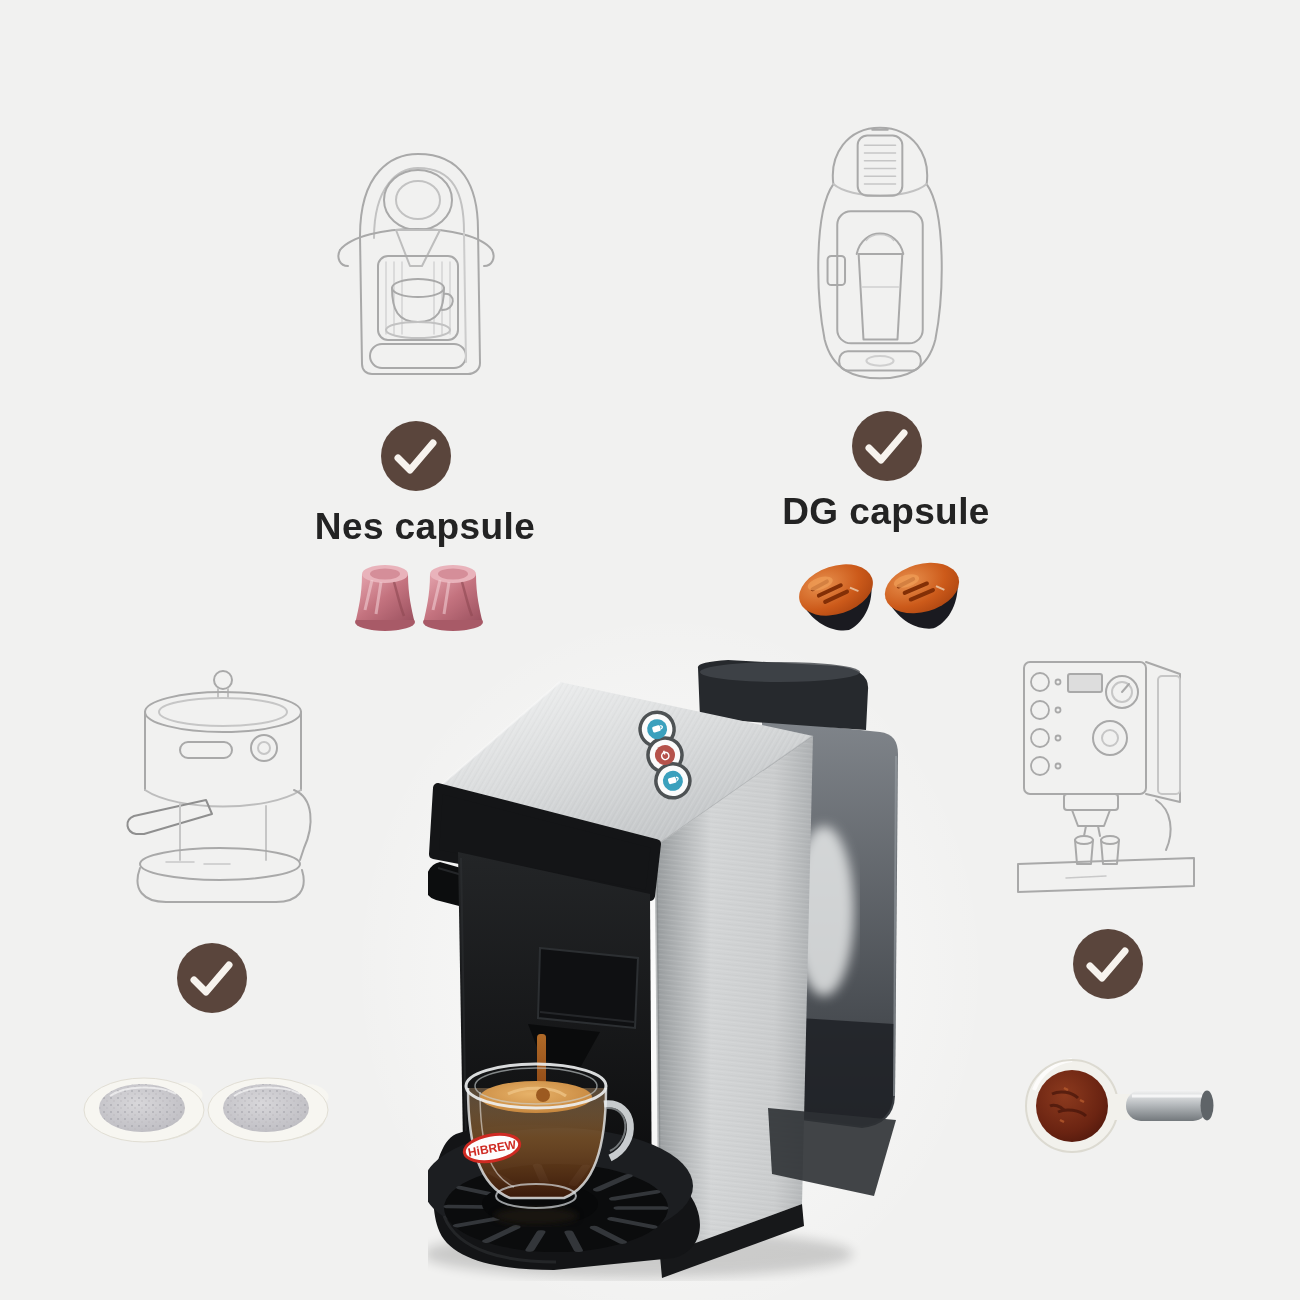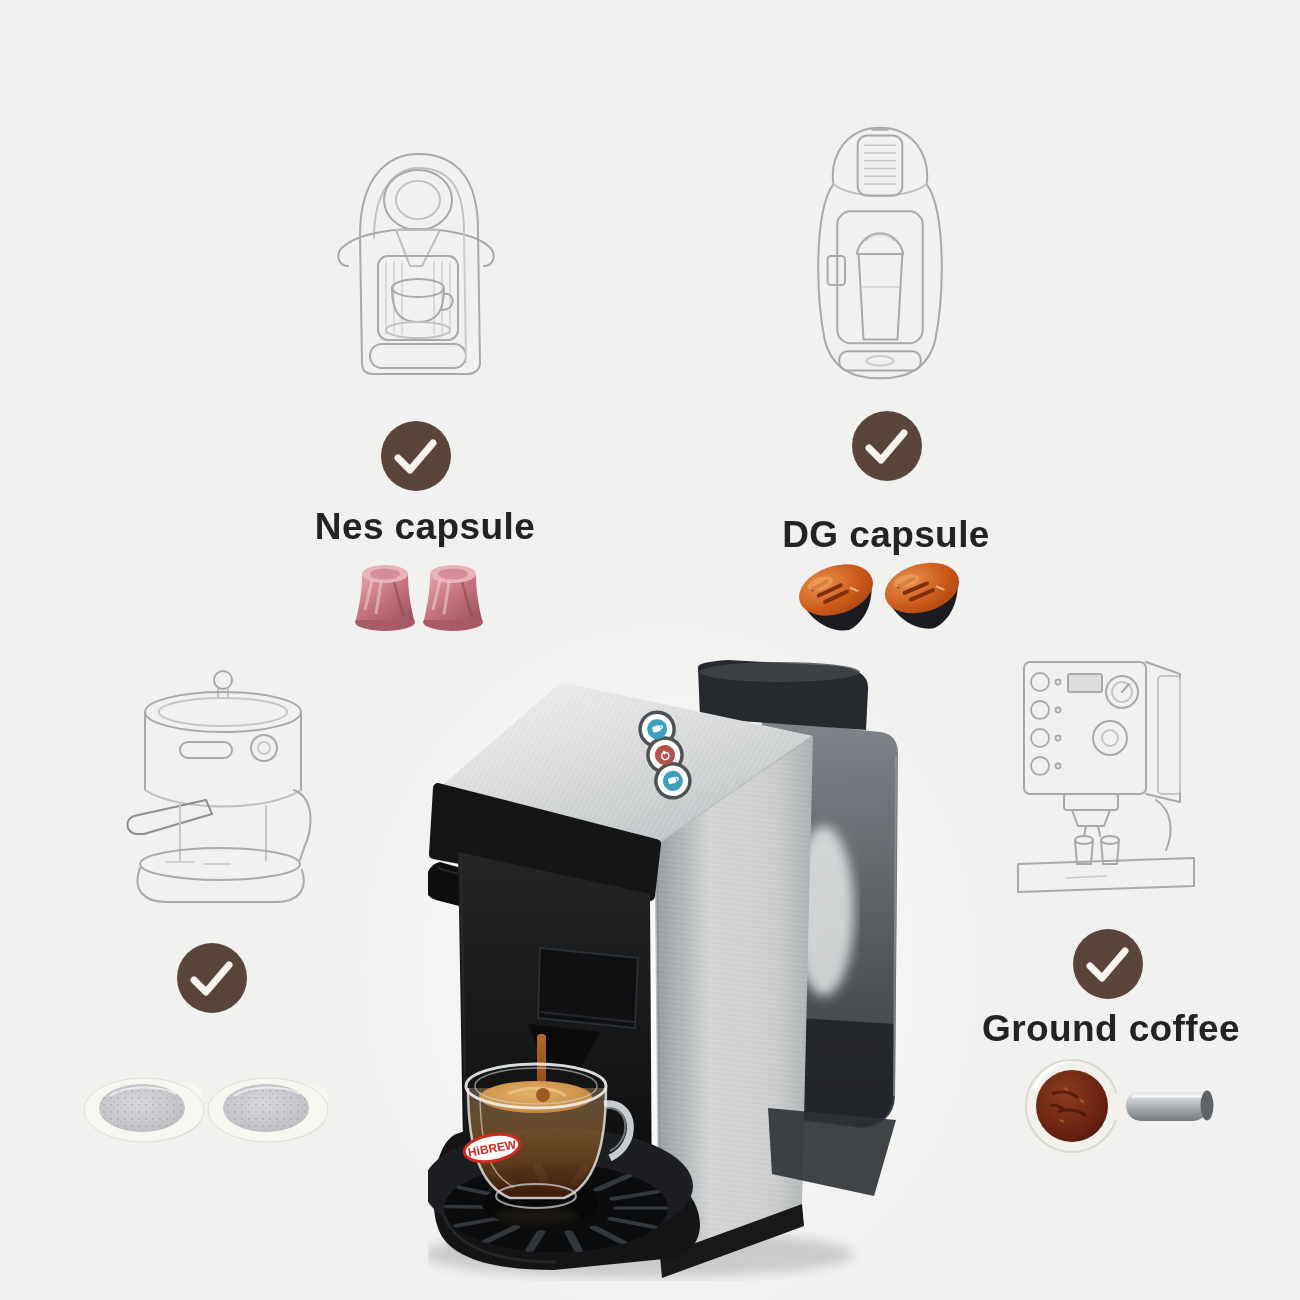--- a/index.html
+++ b/index.html
@@ -120,21 +120,21 @@
       <rect x="28" y="236" width="84" height="20" rx="9"></rect>
       <ellipse cx="70" cy="246" rx="14" ry="5" stroke="#cfcfcf"></ellipse>
     </svg>
 
     <div class="check-badge" style="left:852px;top:371px">
       <svg width="70" height="70" viewBox="0 0 70 70">
         <polyline points="17,37 29,49 52,22" fill="none" stroke="var(--check_mark)" stroke-width="7" stroke-linecap="round" stroke-linejoin="round"></polyline>
       </svg>
     </div>
 
-    <div class="compat-label" style="left:886px;top:495px">DG capsule</div>
+    <div class="compat-label" style="left:886px;top:472px">DG capsule</div>
 
     <svg class="abs" style="left:798px;top:506px" width="170" height="92" viewBox="0 0 170 92">
       <defs>
         <radialGradient id="dgG" cx=".35" cy=".3" r=".9">
           <stop offset="0" stop-color="#e8914e"></stop>
             <stop offset=".55" stop-color="#cc5a1a"></stop>
             <stop offset="1" stop-color="#a33f0e"></stop>
         </radialGradient>
       </defs>
       <g transform="translate(38,44) rotate(-18)">
@@ -243,21 +243,20 @@
       <path d="M12,214 L188,208 L188,236 L12,242 Z"></path>
       <path d="M60,228 L100,226" stroke="#c9c9c9" stroke-width="1.5"></path>
     </svg>
 
     <div class="check-badge" style="left:1073px;top:889px">
       <svg width="70" height="70" viewBox="0 0 70 70">
         <polyline points="17,37 29,49 52,22" fill="none" stroke="var(--check_mark)" stroke-width="7" stroke-linecap="round" stroke-linejoin="round"></polyline>
       </svg>
     </div>
 
-    <div class="compat-label" style="left:1111px;top:989px">Ground coffee</div>
 
     <svg class="abs" style="left:1020px;top:1014px" width="195" height="100" viewBox="0 0 195 100">
       <defs>
         <radialGradient id="coffeeG" cx=".4" cy=".35" r=".85">
           <stop offset="0" stop-color="#8c3a1e"></stop>
             <stop offset=".6" stop-color="#6b2412"></stop>
             <stop offset="1" stop-color="#45130a"></stop>
         </radialGradient>
         <linearGradient id="chromeG" x1="0" y1="0" x2="0" y2="1">
           <stop offset="0" stop-color="#f4f4f4"></stop>

